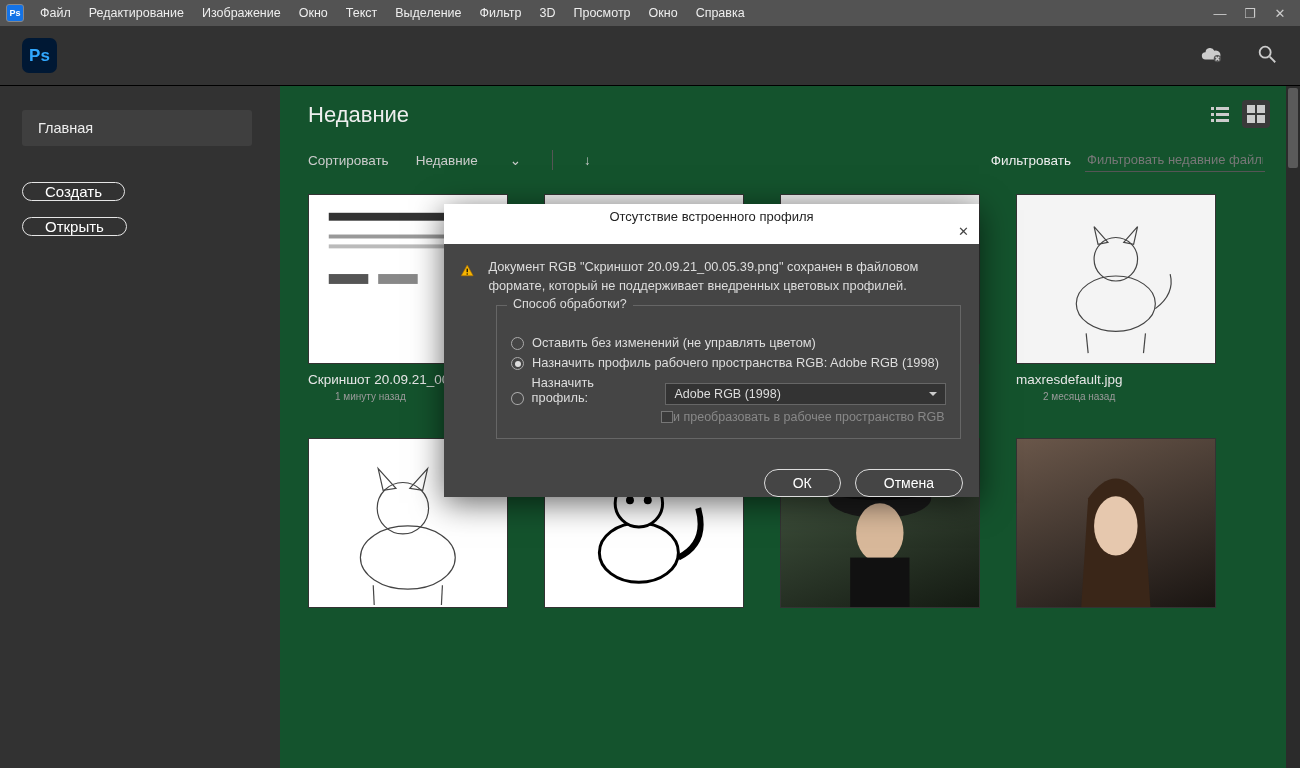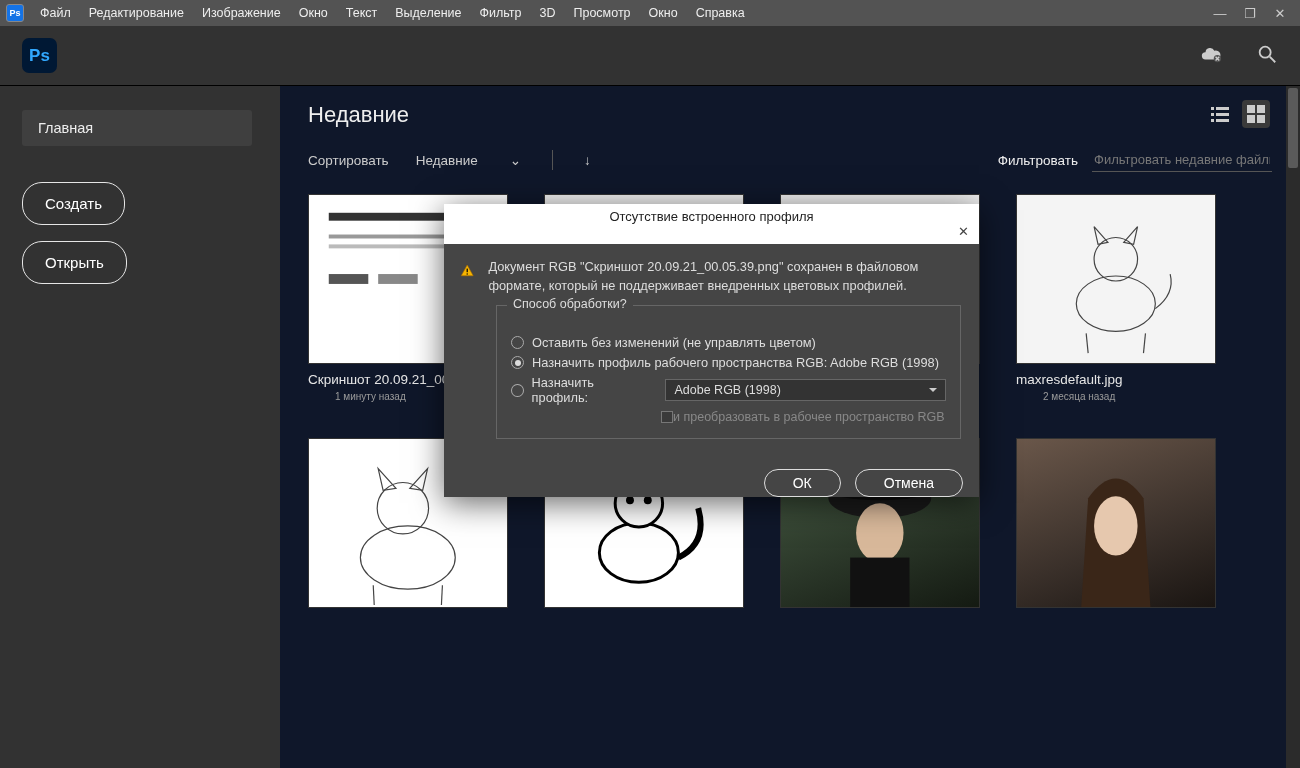--- a/index.html
+++ b/index.html
@@ -12,22 +12,22 @@
 .winbtn { width:28px; text-align:center; color:#ccc; cursor:default; }
 
 .appbar { height:60px; background:#323232; display:flex; align-items:center; padding:0 22px; border-bottom:1px solid #000;}
 .appbar .logo { width:35px; height:35px; background:#001834; border-radius:7px; display:flex; align-items:center; justify-content:center; color:#31a8ff; font-weight:bold; font-size:17px;}
 .appbar .right { margin-left:auto; display:flex; gap:34px; align-items:center; color:#ccc;}
 .appbar svg { width:22px; height:22px; fill:#ccc; }
 
 .main { display:flex; height:calc(768px - 86px); position:relative;}
 .sidebar { width:280px; padding:24px 22px; }
 .side-btn-flat { background:#3f3f3f; border:none; color:#eee; text-align:left; padding:10px 16px; width:230px; font-size:14.5px; margin-bottom:36px; border-radius:3px;}
-.side-btn { border:1.5px solid #e6e6e6; background:transparent; color:#fff; padding:12px 22px; border-radius:20px; font-size:15px; margin-bottom:16px; display:block;}
-.content { flex:1; padding:16px 28px 0 28px; position:relative; background:#0f172a;}
+.side-btn { border:1.5px solid #e6e6e6; background:transparent; color:#fff; padding:0 22px; border-radius:20px; font-size:15px; margin-bottom:16px; display:block;}
+.content { flex:1; padding:16px 35px 0 28px; position:relative; background:#14532d;}
 .content-title { font-size:22px; font-weight:400; margin-bottom:20px; color:#eee;}
 .toolbar { display:flex; align-items:center; gap:27px; color:#ccc; font-size:13.5px; margin-bottom:22px;}
 .sortsel { display:flex; align-items:center; gap:6px; }
 .toolbar .divider { width:1px; height:20px; background:#555; margin:0 4px;}
 .toolbar .right { margin-left:auto; display:flex; align-items:center; gap:14px;}
 .filter-input { background:transparent; border:none; border-bottom:1px solid #555; color:#999; padding:4px 2px; width:180px; font-size:13px;}
 .filter-input::placeholder { color:#777; }
 .viewbtns { position:absolute; right:30px; top:14px; display:flex; gap:8px;}
 .viewbtn { width:28px; height:28px; display:flex; align-items:center; justify-content:center; border-radius:4px;}
 .viewbtn.active { background:#3a3a3a; }
@@ -42,21 +42,21 @@
 
 .dialog { position:absolute; left:444px; top:204px; width:535px; background:#454545; box-shadow:0 6px 30px rgba(0,0,0,.6); font-size:13px; color:#ddd;}
 .dlg-title { background:#fff; color:#222; padding:5px 10px; display:flex; align-items:center; font-size:13px;flex-direction:column;}
 .dlg-title .x { margin-left:auto; color:#444; cursor:default; }
 .dlg-body { padding:14px 18px 14px 16px;}
 .dlg-row { display:flex; gap:14px; }
 .warn { width:26px; height:26px; }
 .msg { font-size:12.8px; color:#ddd; line-height:1.45;}
 .fieldset { border:1px solid #666; margin:10px 0 6px 36px; padding:24px 14px 14px 14px; position:relative;}
 .fieldset .legend { position:absolute; top:-9px; left:10px; background:#454545; padding:0 6px; font-size:12.5px; color:#ddd;}
-.radio-row { display:flex; align-items:center; gap:8px; margin:5px 0; font-size:12.8px; color:#ddd;}
+.radio-row { display:flex; align-items:flex-end; gap:8px; margin:5px 0; font-size:12.8px; color:#ddd;}
 .radio { width:13px; height:13px; border:1.5px solid #aaa; border-radius:50%; display:inline-flex; align-items:center; justify-content:center;}
 .radio.sel::after { content:""; width:6px; height:6px; background:#ddd; border-radius:50%;}
 .select { margin-left:8px; background:#333; border:1px solid #666; color:#ddd; padding:3px 24px 3px 8px; font-size:12.5px; position:relative; width:290px; display:inline-flex; align-items:center;}
 .select::after { content:""; position:absolute; right:8px; top:8px; border:4px solid transparent; border-top-color:#ccc;}
 .chk-row { display:flex; align-items:center; margin:4px 0 0 150px; font-size:12.5px; color:#888;}
 .chk { width:12px; height:12px; border:1px solid #777; background:#3a3a3a;}
 .dlg-foot { display:flex; justify-content:flex-end; gap:14px; padding:10px 16px 0 16px;}
 .dlg-btn { border:1.5px solid #ddd; background:transparent; color:#fff; padding:5px 28px; border-radius:18px; font-size:14px;}
 
 .photo-portrait { background:linear-gradient(160deg,#4a6047 0%,#2a3628 60%,#141a12 100%);}

